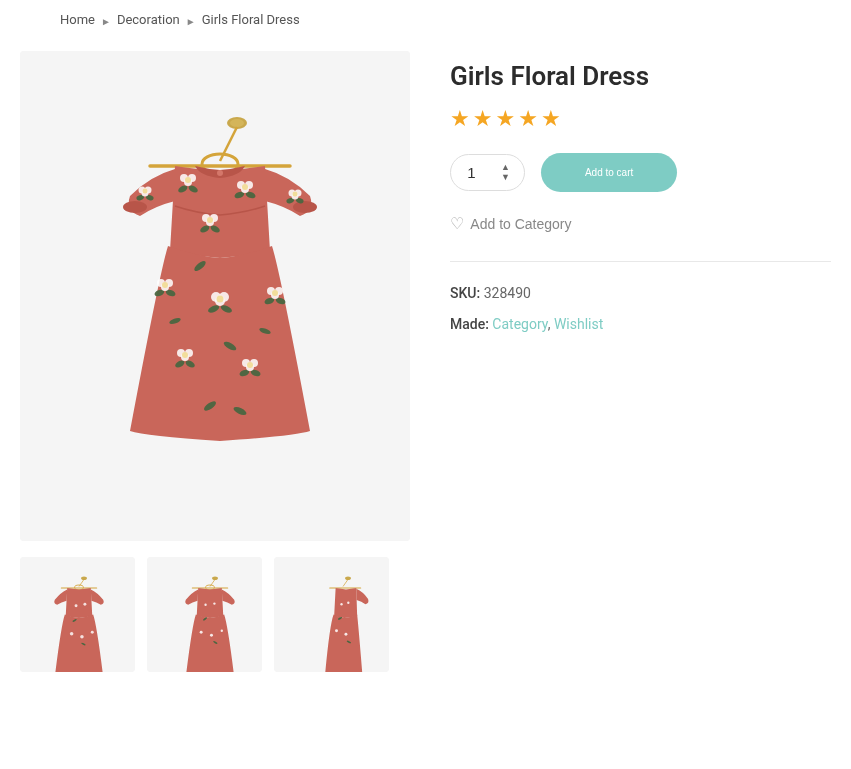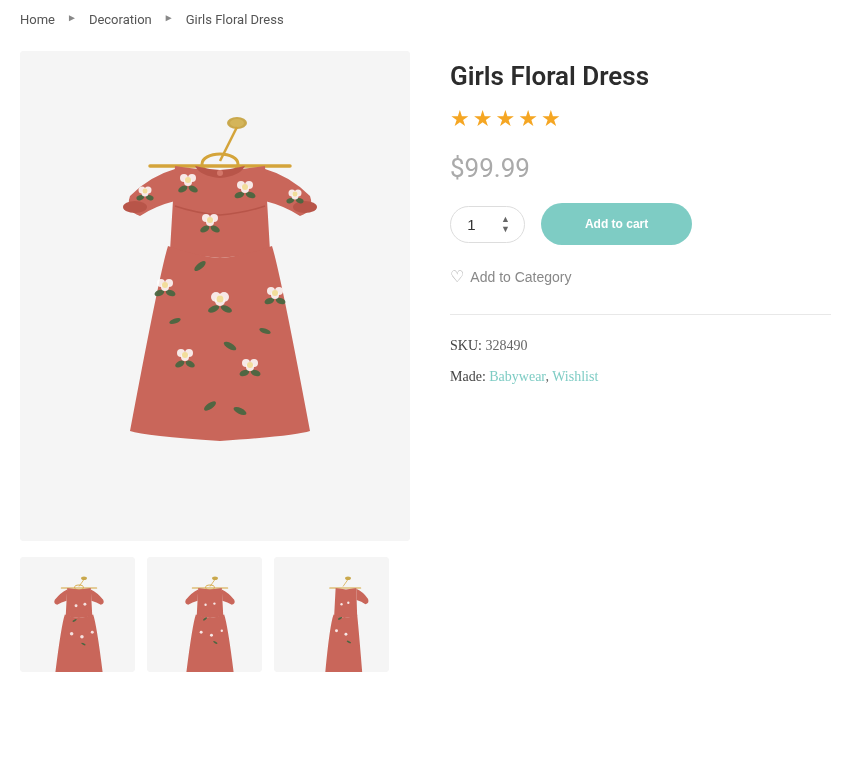--- a/index.html
+++ b/index.html
@@ -9,25 +9,26 @@
       color: #333;
       font-size: 14px;
     }
     .page-wrapper {
       max-width: 851px;
       padding: 12px 20px 30px 20px;
     }
     
     .breadcrumb {
       display: flex;
-      align-items: flex-start;
-      gap: 12px;
+      align-items: flex-end;
+      gap: 6px;
       font-size: 13px;
       color: #555;
       margin-bottom: 24px;
+      margin-left: 40px;
     }
     .breadcrumb a {
       color: #555;
       text-decoration: none;
     }
     .breadcrumb-arrow {
       color: #888;
       font-size: 10px;
     }
     
@@ -138,22 +139,22 @@
       line-height: 1;
       padding: 0;
       display: block;
     }
     .add-to-cart-btn {
       background: #7eccc4;
       color: #fff;
       border: none;
       border-radius: 50px;
       padding: 14px 44px;
-      font-size: 12px;
-      font-weight: 700;
+      font-size: 10px;
+      font-weight: 400;
       cursor: pointer;
       transition: background 0.2s;
       white-space: nowrap;
     }
     .wishlist-row {
       margin-bottom: 28px;
     }
     .wishlist-btn {
       background: none;
       border: none;
@@ -172,21 +173,20 @@
     .divider {
       border: none;
       border-top: 1px solid #e8e8e8;
       margin-bottom: 20px;
     }
     .meta-row {
       font-size: 14px;
       color: #666;
       margin-bottom: 8px;
       line-height: 1.6;
-      font-family: Liberation Serif, serif;
     }
     .meta-row span.label {
       color: #444;
       font-weight: 500;
     }
     .meta-row a {
       color: #7eccc4;
       text-decoration: none;
     }
 
@@ -429,21 +429,20 @@
       <h1 class="product-title">Girls Floral Dress</h1>
 
       <div class="stars-row">
         <span class="star">★</span>
         <span class="star">★</span>
         <span class="star">★</span>
         <span class="star">★</span>
         <span class="star">★</span>
       </div>
 
-      <div class="price">$99.99</div>
 
 
       <div class="cart-row">
         <div class="quantity-control">
           <input type="number" class="quantity-input" value="1" min="1" style="">
           <div class="quantity-arrows">
             <button class="qty-arrow">▲</button>
             <button class="qty-arrow">▼</button>
           </div>
         </div>
@@ -460,18 +459,18 @@
       <hr class="divider">
 
       <div class="meta-row">
         <span class="label">SKU:</span>
         <span> </span><span>328490</span>
       </div>
 
 
       <div class="meta-row">
         <span class="label">Made:</span>
-        <span> </span><a href="#">Babywear</a><span>, </span><a href="#">Wishlist</a>
+        <span> </span><a href="#">Category</a><span>, </span><a href="#">Wishlist</a>
       </div>
 
     </div>
   </div>
 </div>
 
 </body></html>

